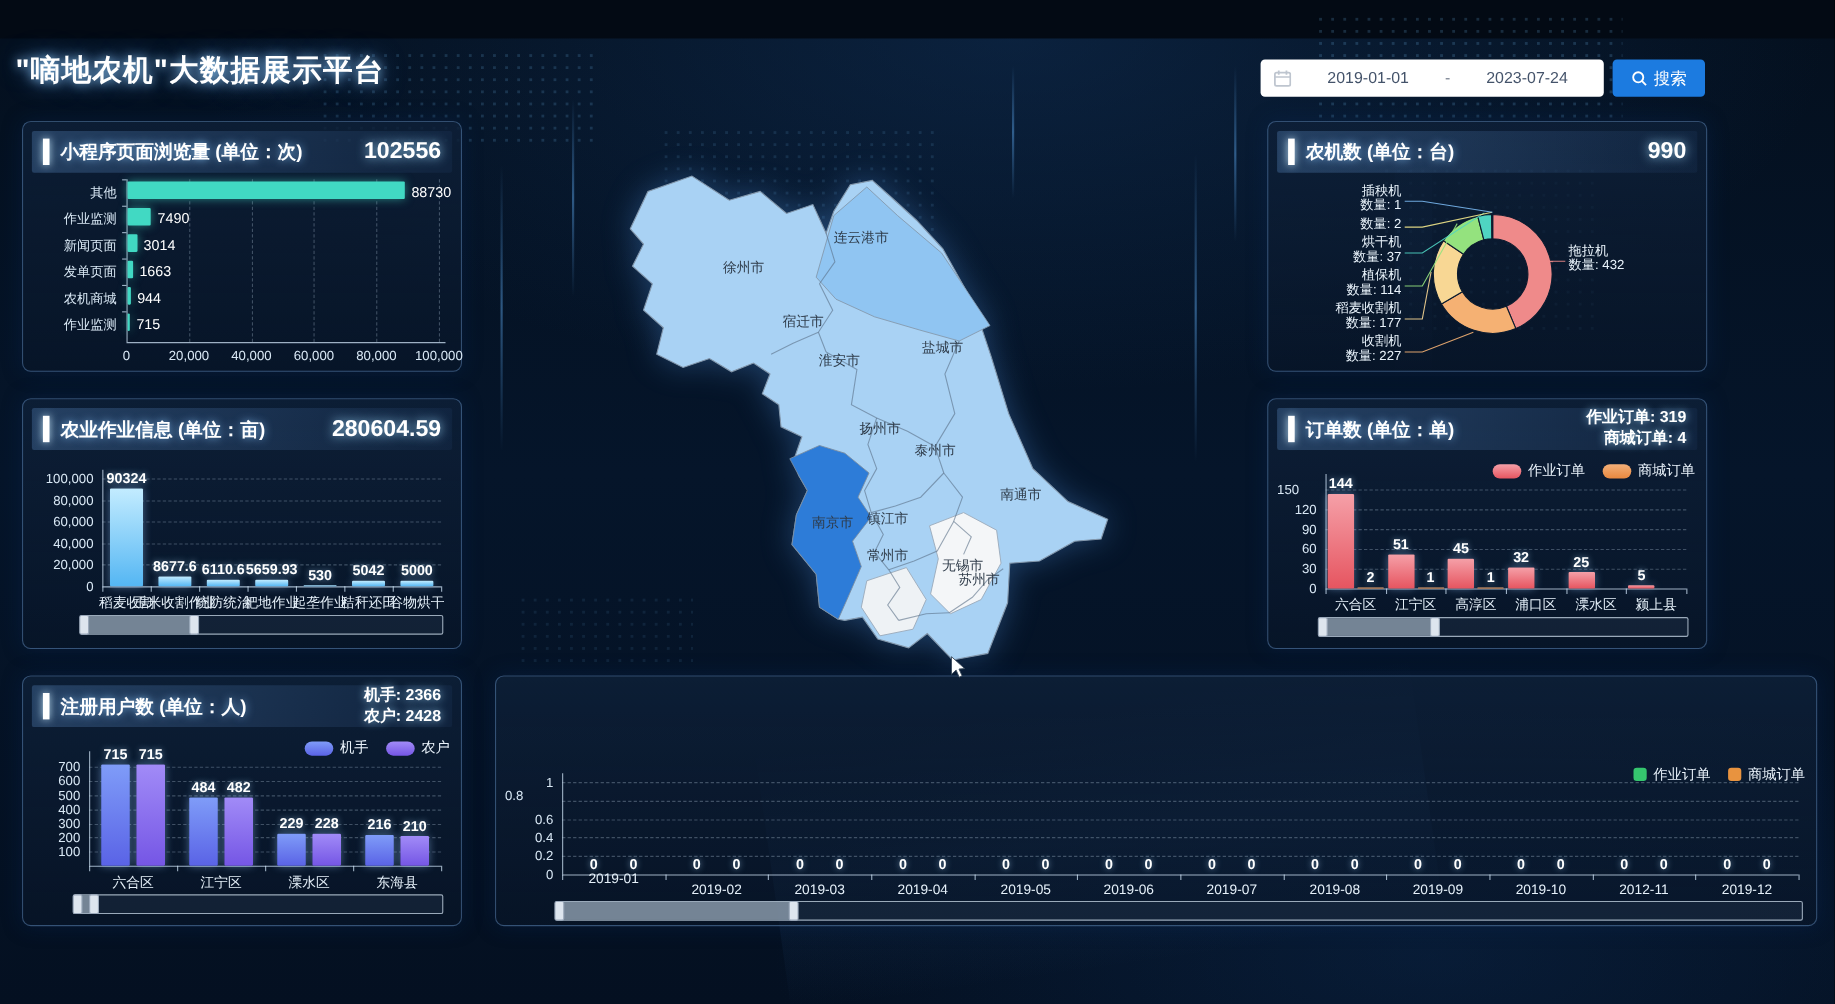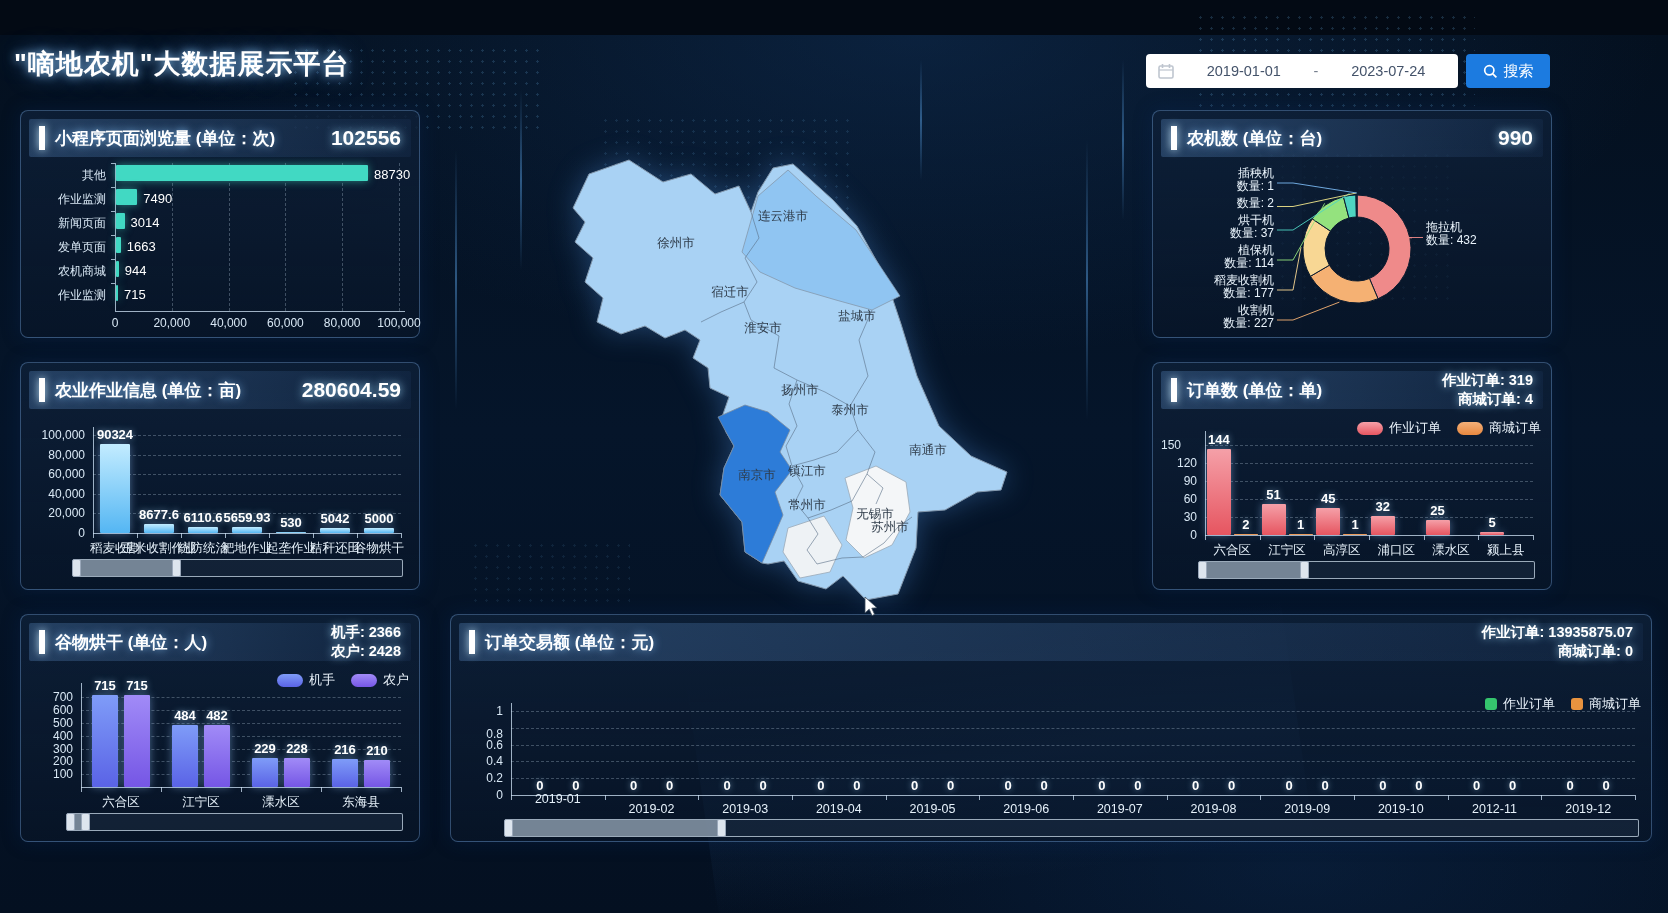--- a/index.html
+++ b/index.html
@@ -246,21 +246,21 @@
           <div class="dzfill" style="left:0;width:101.68px"></div>
           <div class="dzh" style="left:-2px"></div>
           <div class="dzh" style="left:97.68px"></div>
         </div>
       </div>
   </section>
 
   <section class="panel" style="left:20px;top:614px;width:398px;height:226px">
     <div class="phead">
       <i class="paccent"></i>
-      <span class="ptitle">谷物烘干 (单位：人)</span>
+      <span class="ptitle">注册用户数 (单位：人)</span>
       <span class="pstats">
         <div>机手: 2366</div>
         <div>农户: 2428</div>
       </span>
     </div>
     <div class="chart" id="chart-users">
         <div class="gridh" style="left:52px;top:32.400000000000006px;width:320px"></div>
         <div class="glab" style="left:0;top:25.400000000000006px;width:44px;text-align:right">700</div>
         <div class="gridh" style="left:52px;top:45.19999999999999px;width:320px"></div>
         <div class="glab" style="left:0;top:38.19999999999999px;width:44px;text-align:right">600</div>
@@ -416,33 +416,25 @@
         </div>
         <div class="dz" style="left:38px;top:148px;width:334px">
           <div class="dzfill" style="left:0;width:103.54px"></div>
           <div class="dzh" style="left:-2px"></div>
           <div class="dzh" style="left:99.54px"></div>
         </div>
       </div>
   </section>
 
   <section class="panel" style="left:450px;top:614px;width:1200px;height:226px">
-    <div class="phead">
-      <i class="paccent"></i>
-      <span class="ptitle">订单交易额 (单位：元)</span>
-      <span class="pstats">
-        <div>作业订单: 13935875.07</div>
-        <div>商城订单: 0</div>
-      </span>
-    </div>
     <div class="chart" id="chart-transactions">
         <div class="gridh" style="left:52px;top:46px;width:1124px"></div>
         <div class="glab" style="left:0;top:39px;width:44px;text-align:right">1</div>
         <div class="gridh" style="left:52px;top:62.8px;width:1124px"></div>
-        <div class="glab" style="left:0;top:62px;width:44px;text-align:right">0.8</div>
+        <div class="glab" style="left:0;top:51px;width:44px;">0.8</div>
         <div class="gridh" style="left:52px;top:79.6px;width:1124px"></div>
         <div class="glab" style="left:0;top:72.6px;width:44px;text-align:right">0.6</div>
         <div class="gridh" style="left:52px;top:96.4px;width:1124px"></div>
         <div class="glab" style="left:0;top:89.4px;width:44px;text-align:right">0.4</div>
         <div class="gridh" style="left:52px;top:113.2px;width:1124px"></div>
         <div class="glab" style="left:0;top:106.2px;width:44px;text-align:right">0.2</div>
         <div class="glab" style="left:0;top:123px;width:44px;text-align:right">0</div>
         <div class="axisv" style="left:52px;top:38px;height:92px"></div>
         <div class="axish" style="left:52px;top:130px;width:1124px"></div>
         <div class="a" style="left:52px;top:130px;height:5px;border-left:1px solid rgba(210,230,248,.75)"></div>

